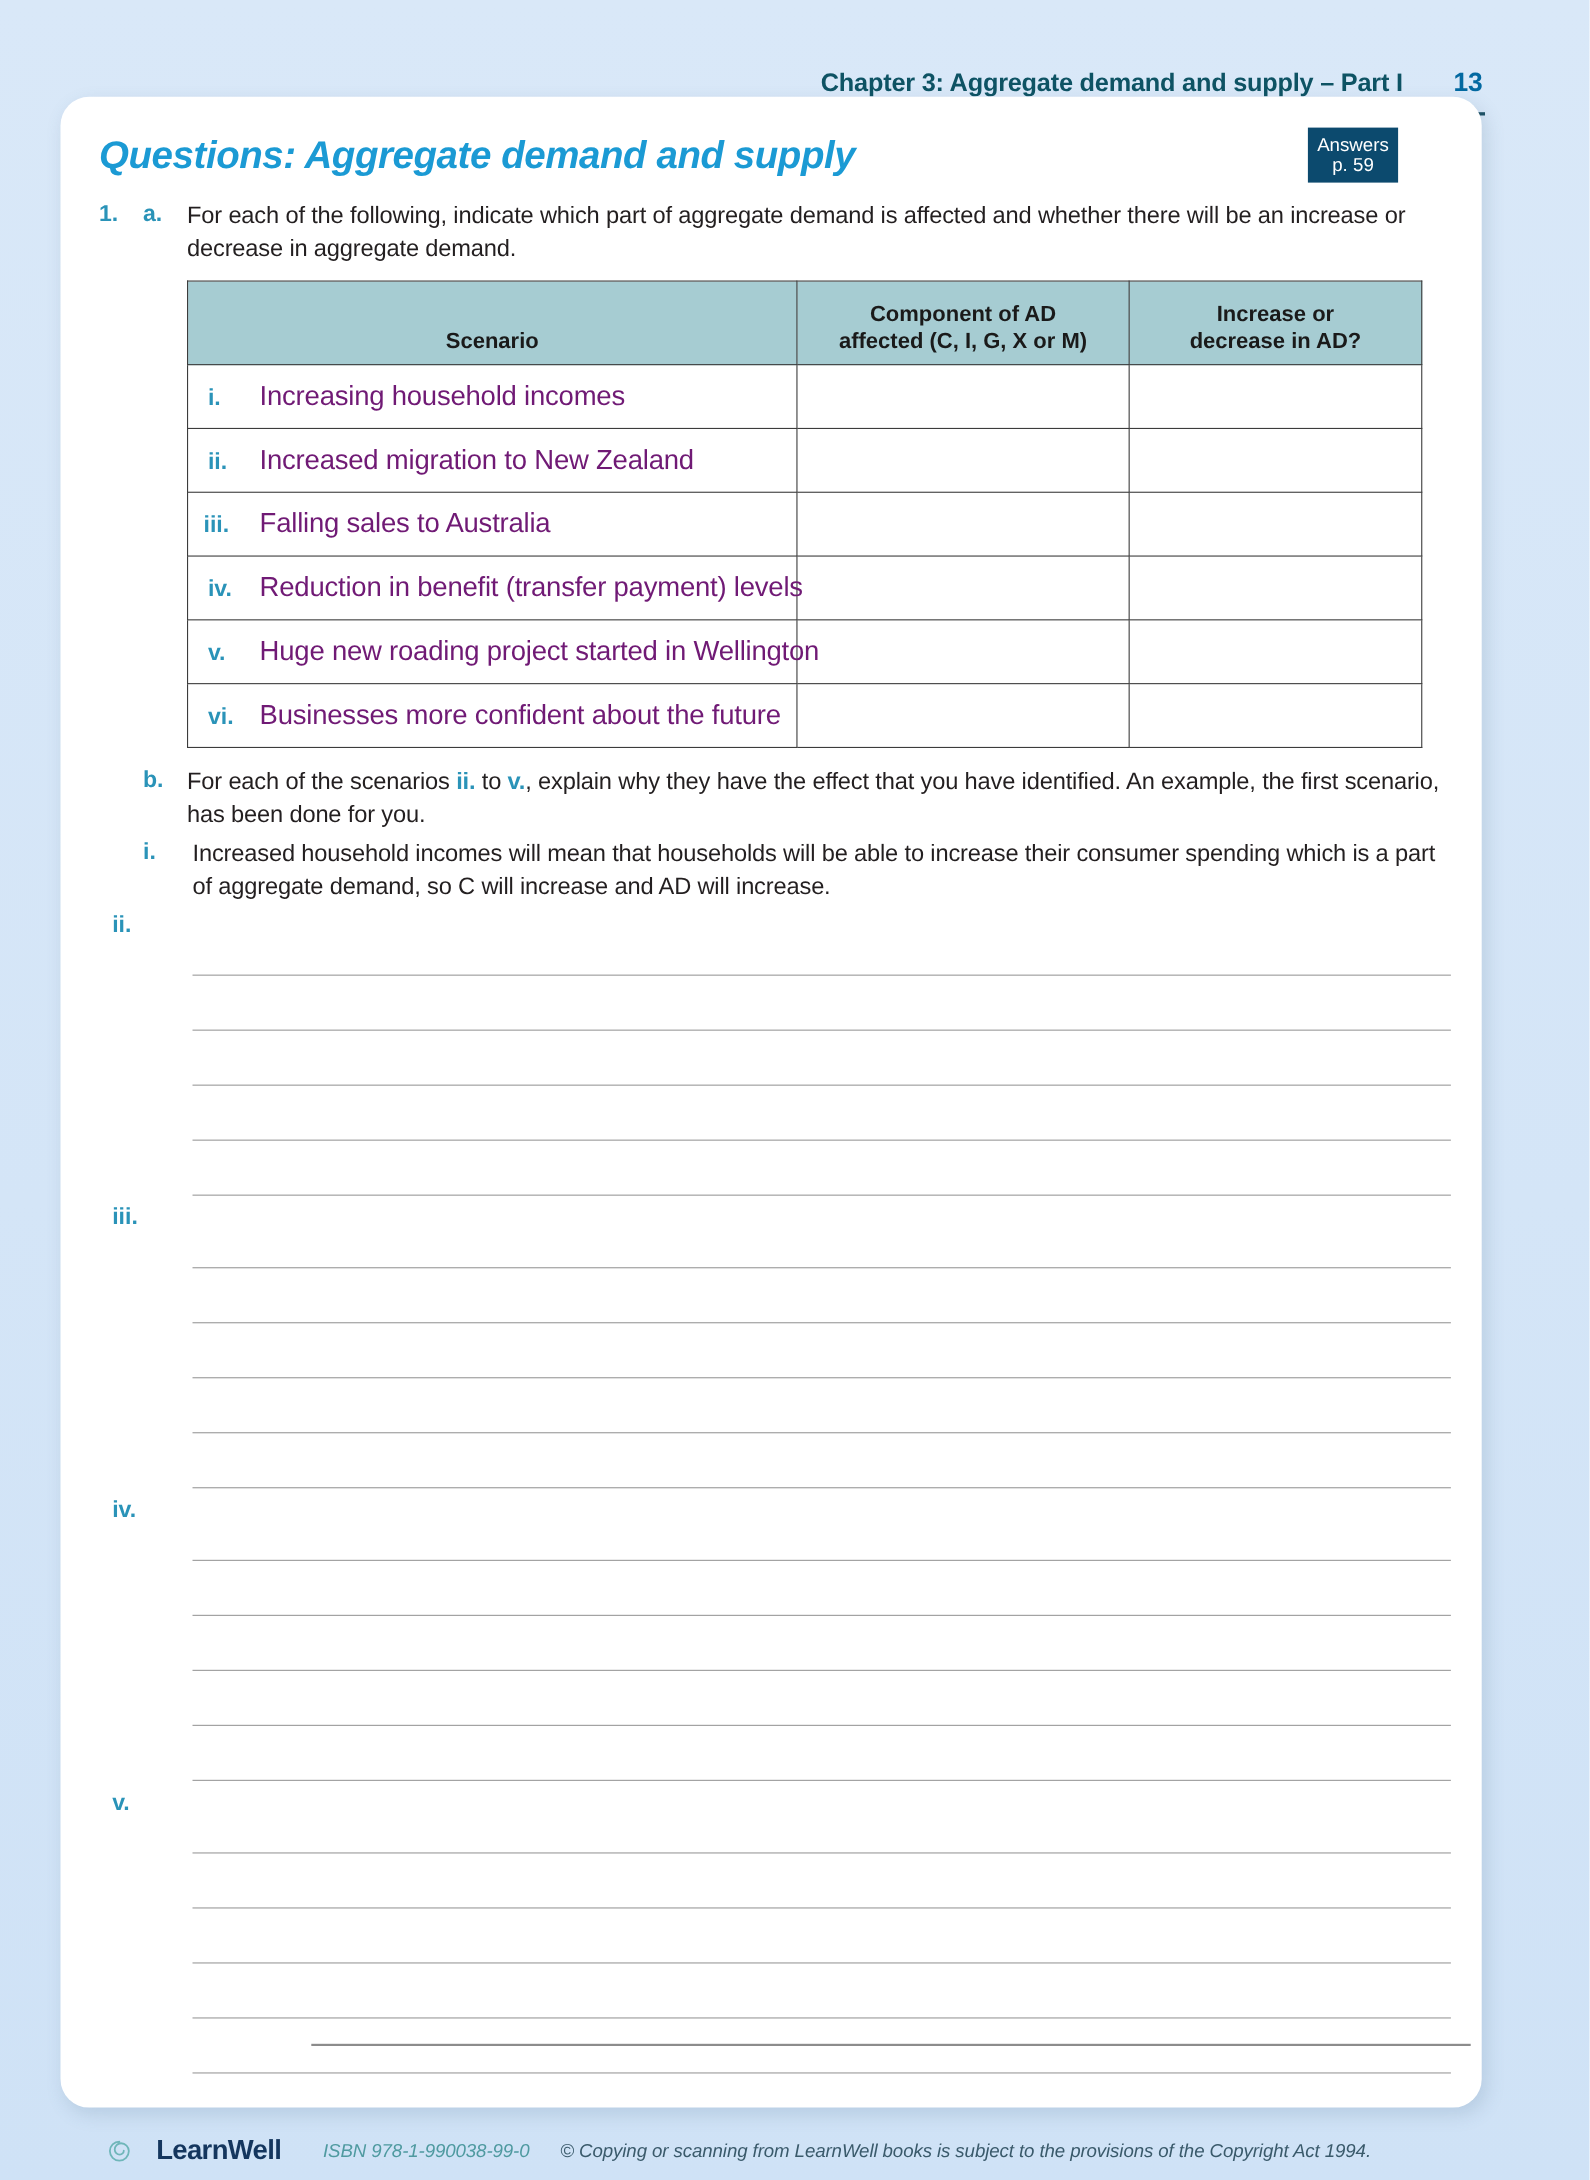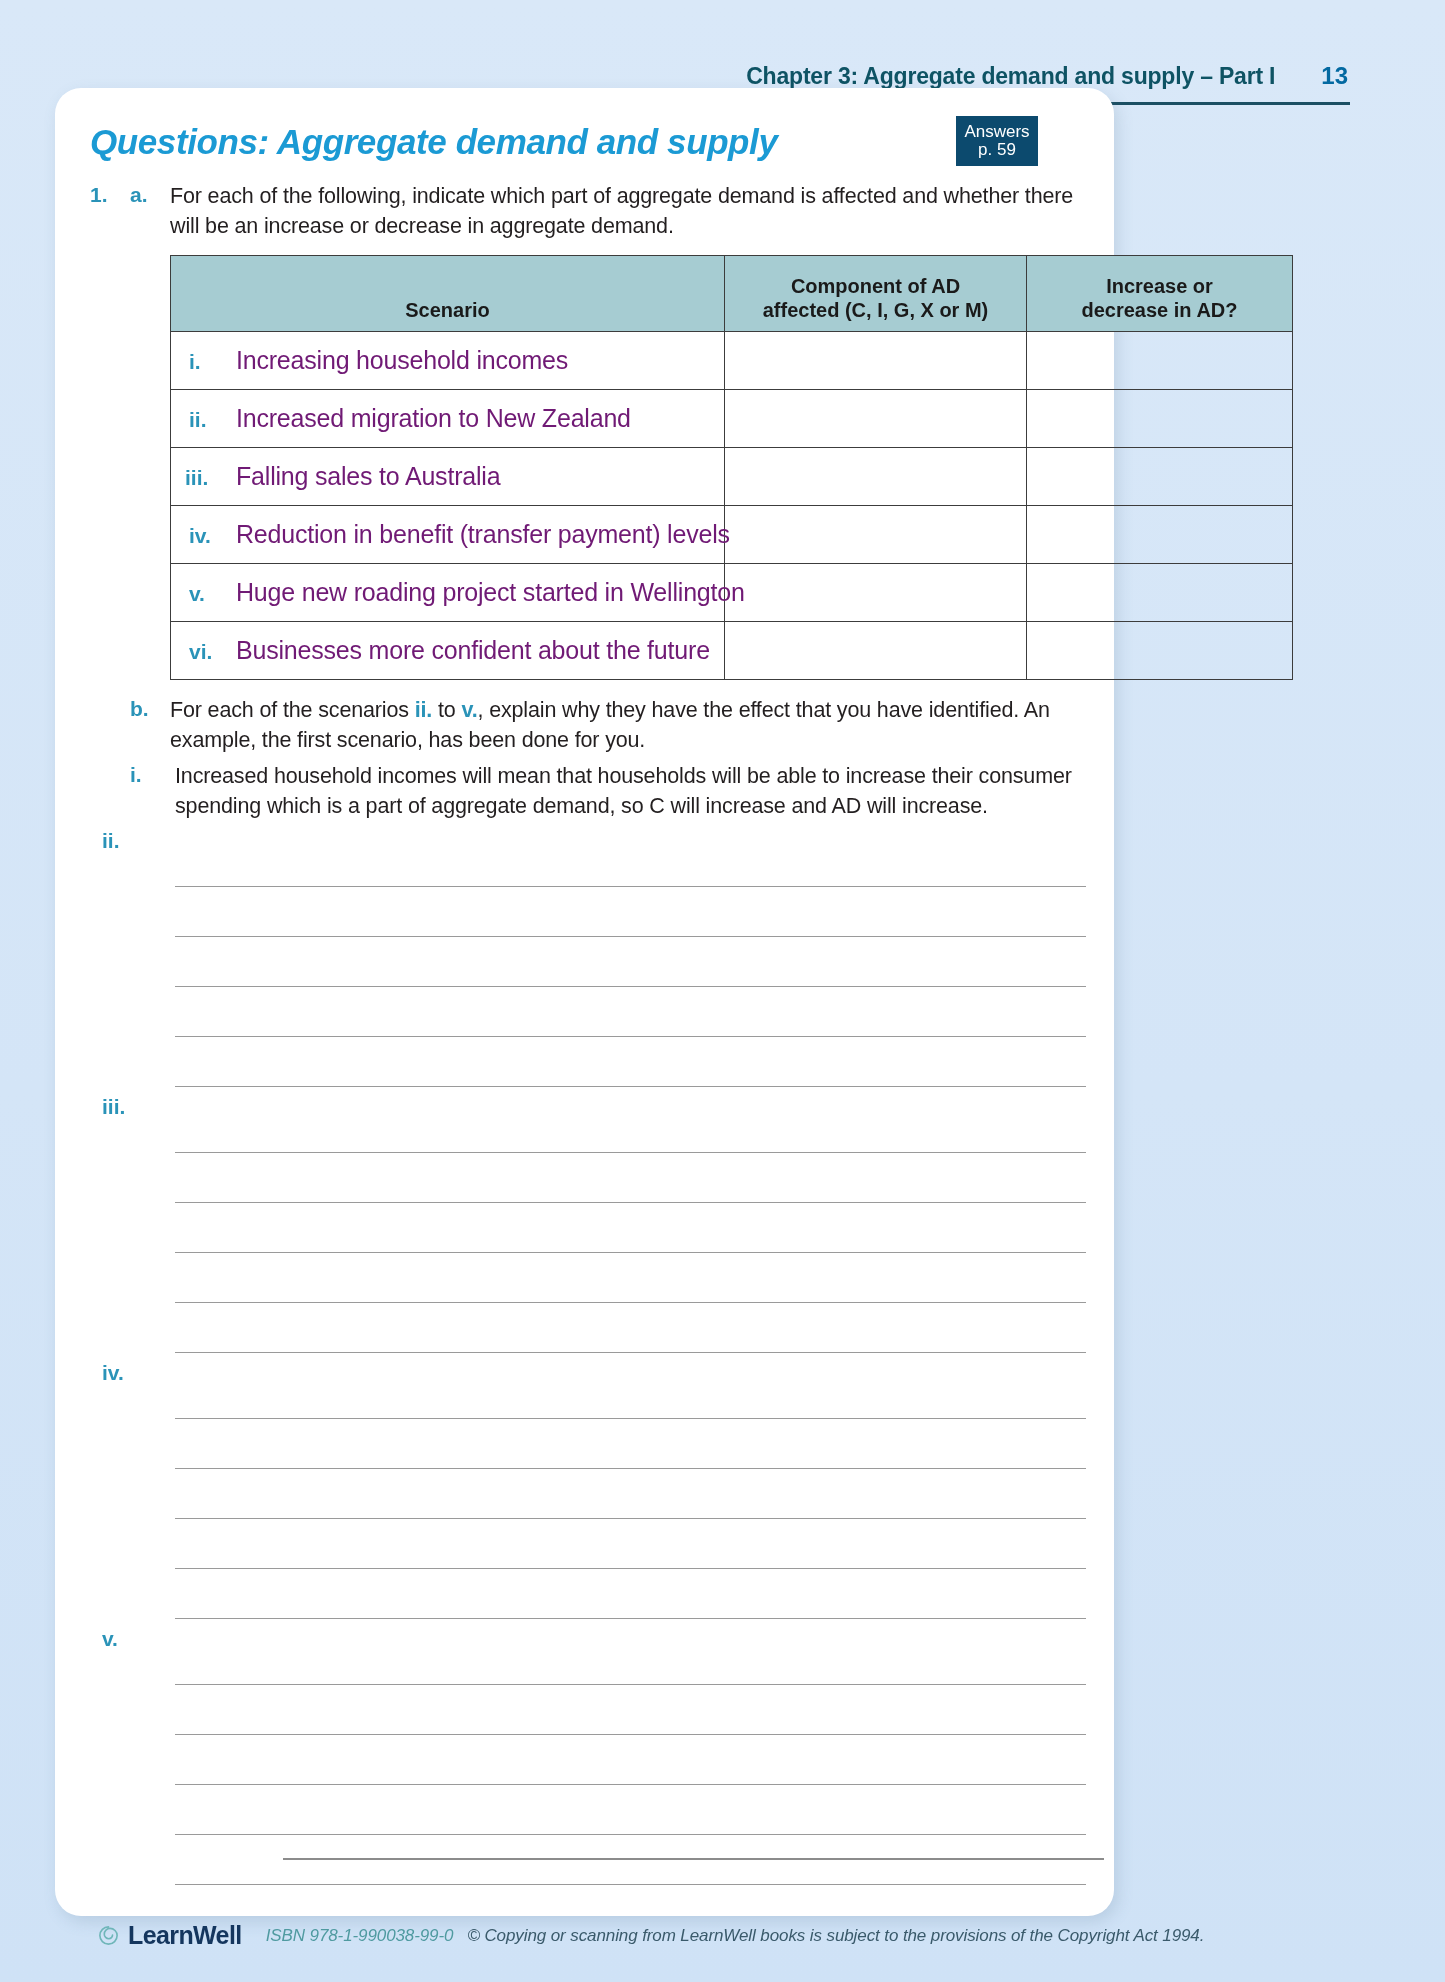--- a/index.html
+++ b/index.html
@@ -47,21 +47,21 @@
     height: 3px;
     background: #1b4f63;
     width: 100%;
   }
 
   
   .card {
     position: absolute;
     top: 88px;
     left: 55px;
-    width: 1059px;
+    width: 1292px;
     height: 1828px;
     background: #ffffff;
     border-radius: 26px;
     box-shadow: 4px 6px 16px rgba(80,110,140,0.18);
   }
 
   .card-inner {
     position: absolute;
     left: 35px;
     right: 28px;
@@ -240,24 +240,24 @@
     position: absolute;
     left: 228px;
     right: 10px;
     bottom: 56px;
     height: 1.6px;
     background: #8c8c8c;
   }
   .page-footer {
     position: absolute;
     left: 97px;
-    bottom: 32px;
+    bottom: 12px;
     display: flex;
     align-items: center;
-    gap: 8px;
+    gap: 22px;
     white-space: nowrap;
   }
   .lw-logo-mark {
     width: 23px;
     height: 23px;
     flex: 0 0 23px;
   }
   .lw-name {
     font-size: 25px;
     font-weight: bold;

